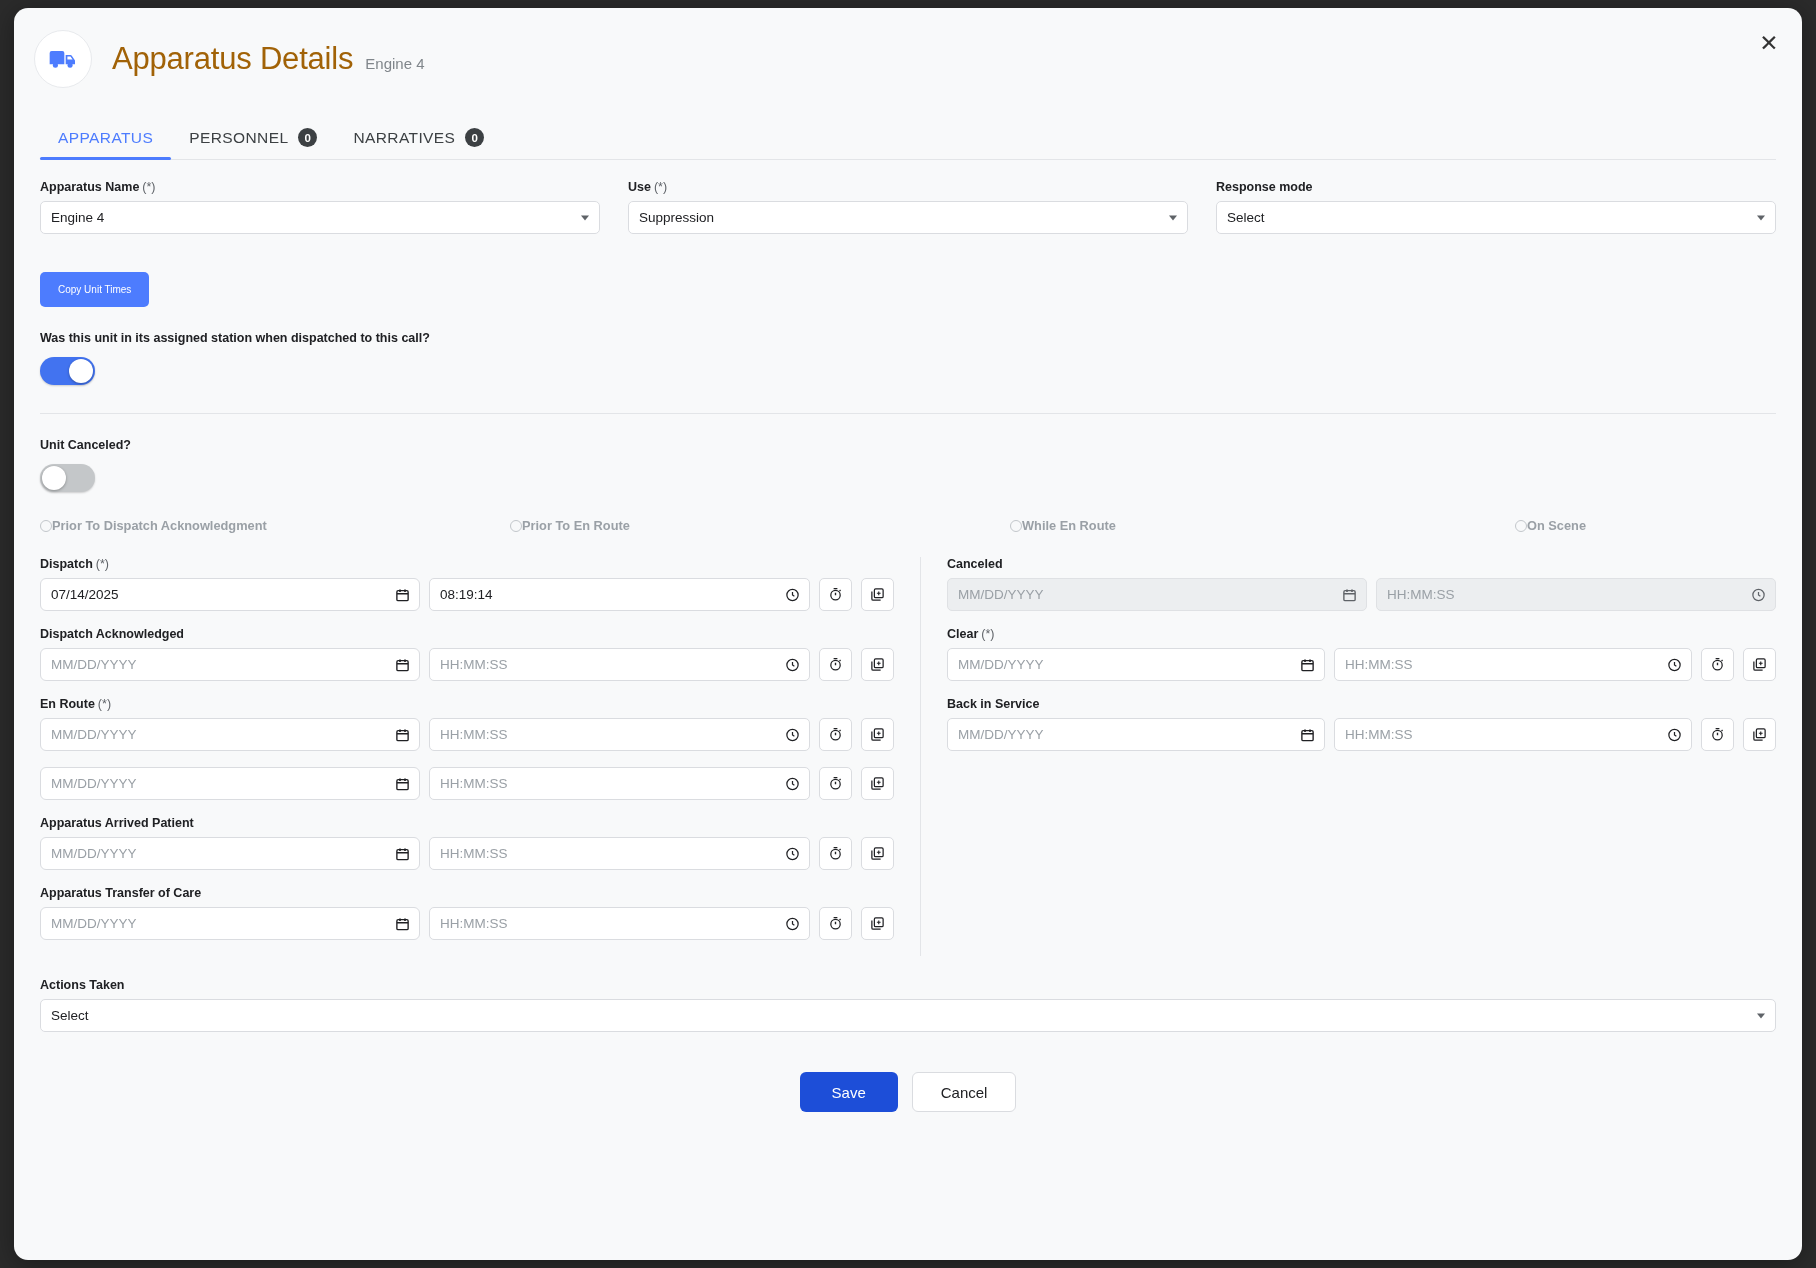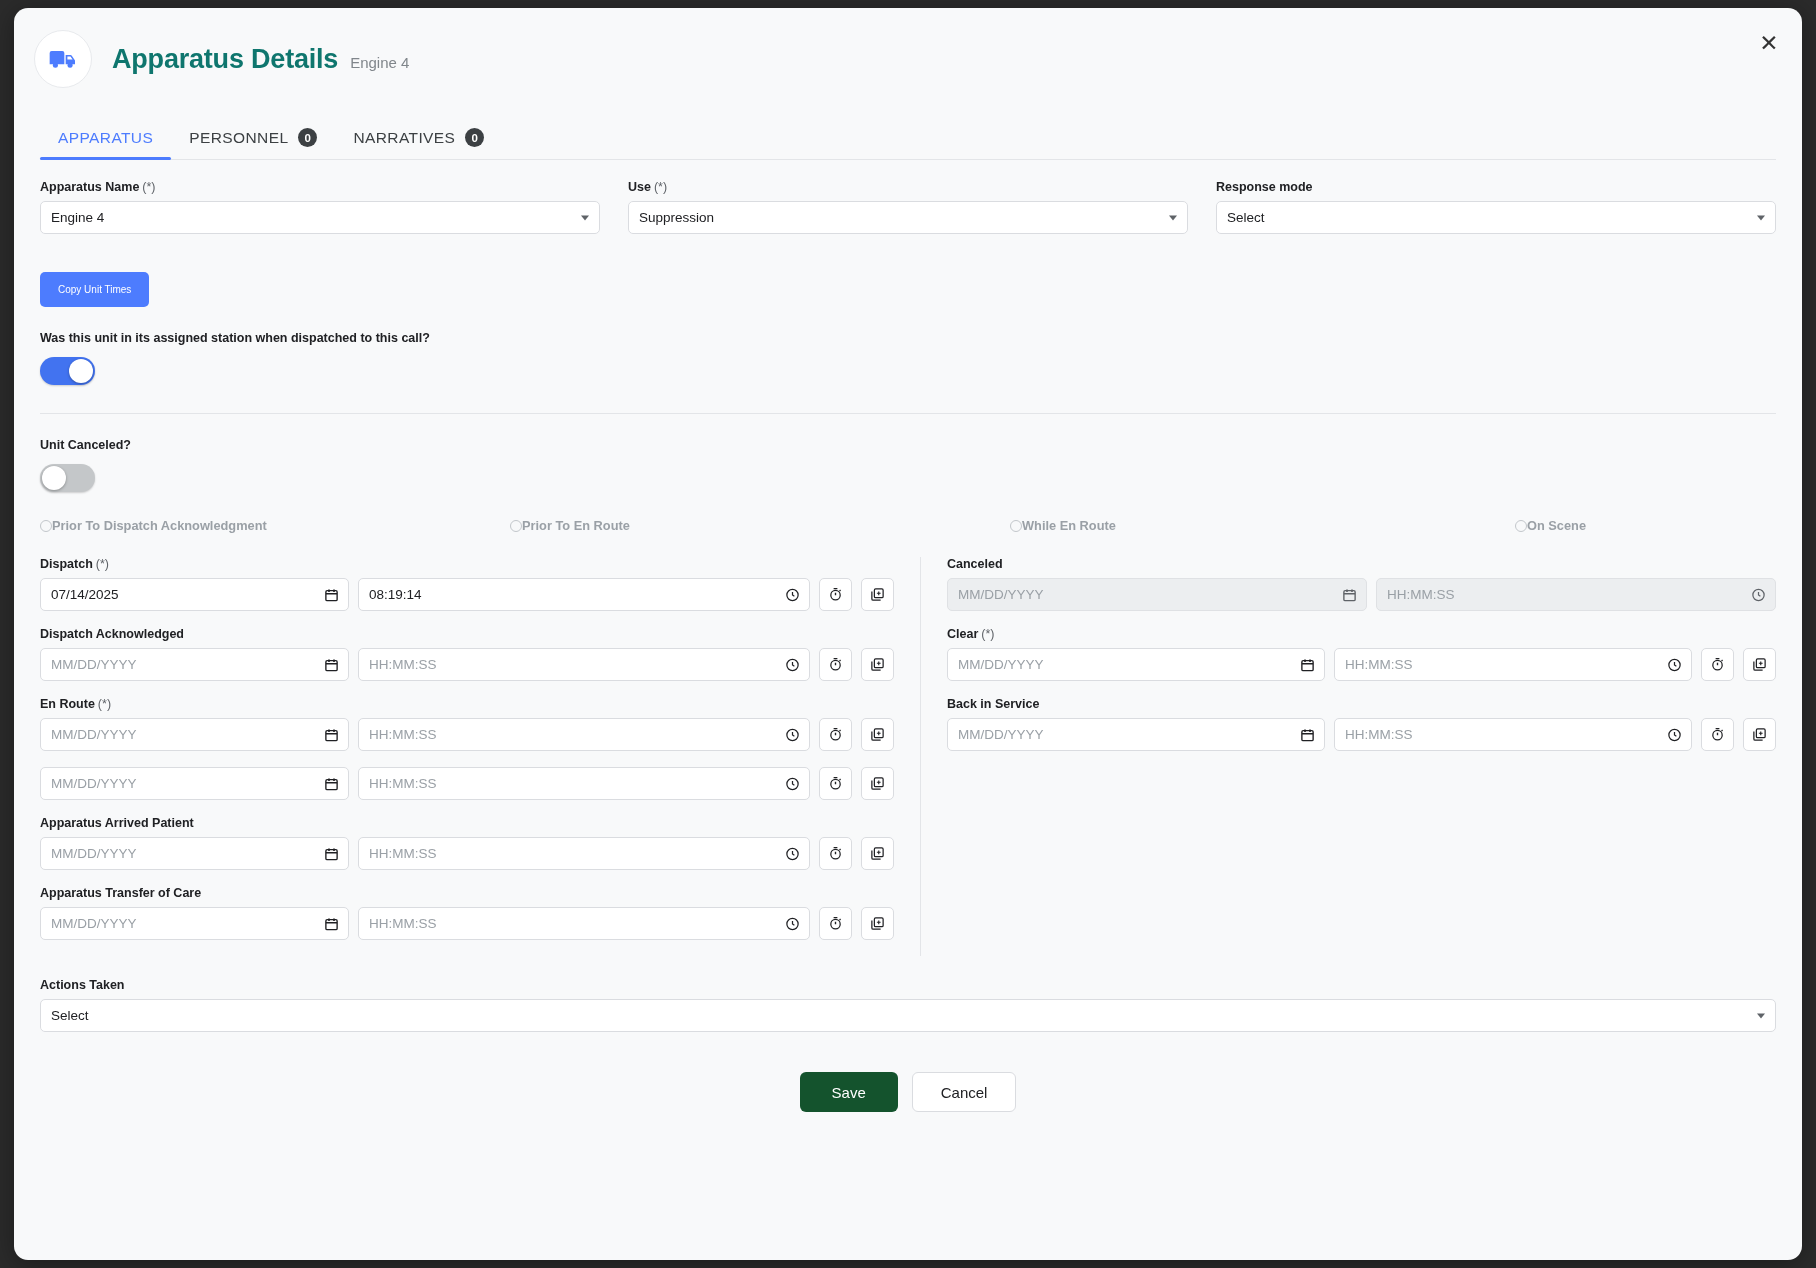--- a/index.html
+++ b/index.html
@@ -26,21 +26,21 @@
     line-height: 1; background: none; border: none;
   }
   .header { display: flex; align-items: center; padding: 22px 0 0 20px; }
   .truck-circle {
     width: 58px; height: 58px; border-radius: 50%;
     background: #ffffff; border: 1px solid #e8eaed;
     display: flex; align-items: center; justify-content: center;
     flex: 0 0 58px;
   }
   .title-wrap { display: flex; align-items: baseline; margin-left: 20px; }
-  .title { font-size: 27px; color: #0f766e; font-weight: 700; letter-spacing: -.2px; }
+  .title { font-size: 31px; color: #a16207; font-weight: 400; letter-spacing: -.2px; }
   .subtitle { font-size: 15px; color: #80868b; margin-left: 12px; }
 
   .tabs {
     display: flex; align-items: flex-end;
     margin: 28px 26px 0 26px;
     border-bottom: 1px solid #e3e5e8;
     height: 44px;
   }
   .tab {
     display: flex; align-items: center; gap: 10px;
@@ -133,38 +133,38 @@
     display: flex; align-items: center; padding: 0 10px;
     font-size: 13.5px; position: relative;
   }
   .inp.disabled { background: #eceef0; border-color: #dfe1e4; }
   .inp .val { color: #202124; }
   .inp .ph { color: #9aa0a6; }
   .inp .tail {
     position: absolute; right: 9px; top: 50%; transform: translateY(-50%);
     display: flex; align-items: center;
   }
-  .date-inp { width: 309px; }
+  .date-inp { width: 380px; border-radius: 6px; }
   .time-inp { flex: 1 1 auto; }
   .r-date-inp { width: 378px; }
   .r-date-inp-wide { width: 420px; }
   .icon-btn {
     width: 33px; height: 33px; flex: 0 0 33px;
     background: #fff; border: 1px solid #dadce0; border-radius: 5px;
     display: flex; align-items: center; justify-content: center;
     cursor: pointer;
   }
 
   .actions-wrap { margin-top: 22px; }
   .footer {
     display: flex; justify-content: center; gap: 14px;
     margin-top: 40px; padding-bottom: 10px;
   }
   .btn-save {
-    background: #14532d; color: #fff; border: none; border-radius: 6px;
+    background: #1d4ed8; color: #fff; border: none; border-radius: 6px;
     height: 40px; padding: 0 32px; font-size: 15px; cursor: pointer;
     font-family: inherit;
   }
   .btn-cancel {
     background: #fff; color: #202124; border: 1px solid #dadce0;
     border-radius: 6px; height: 40px; padding: 0 28px; font-size: 15px;
     cursor: pointer; font-family: inherit;
   }
 </style>
 </head>

